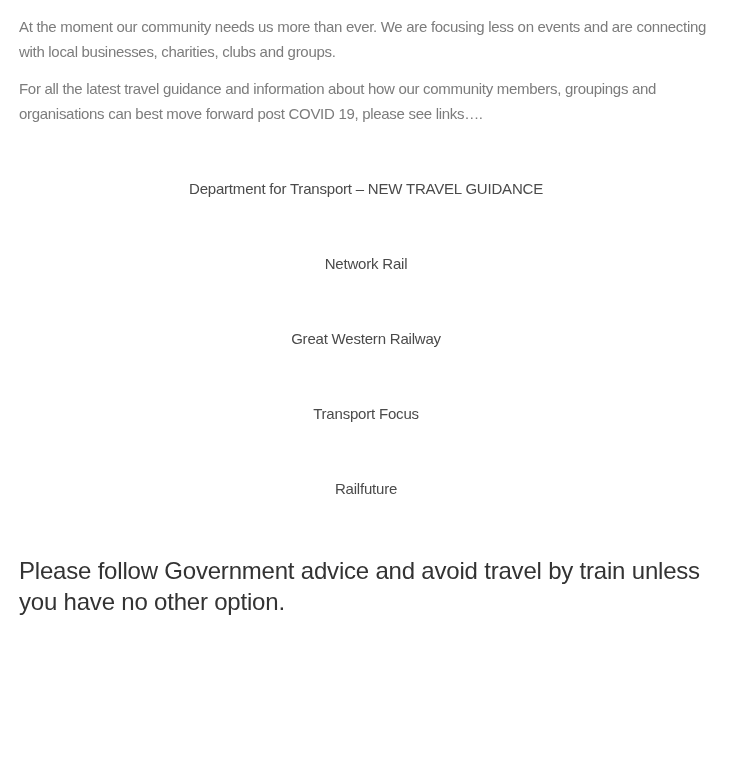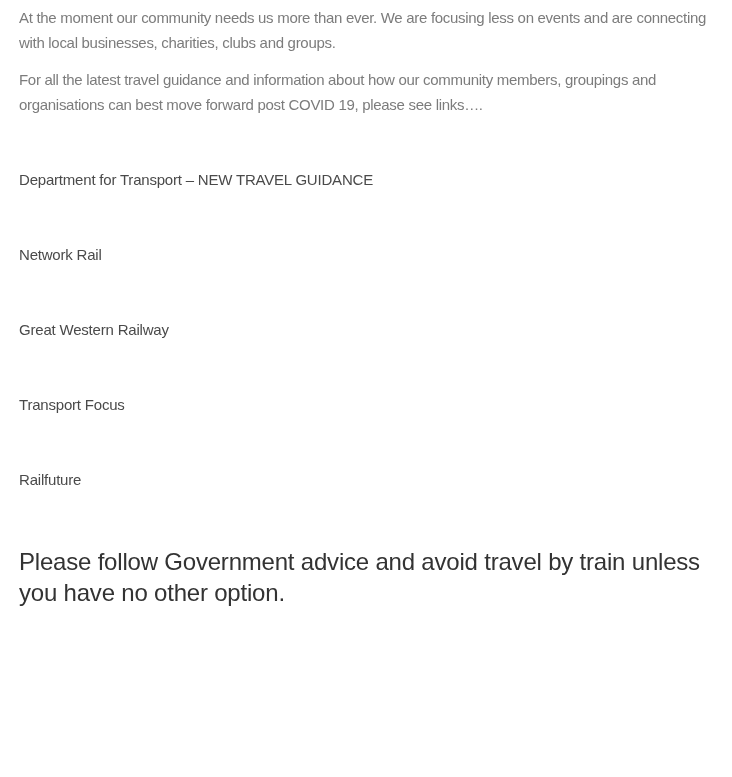--- a/index.html
+++ b/index.html
@@ -6,21 +6,21 @@
   html, body {
     margin: 0;
     padding: 0;
     background: #ffffff;
     width: 732px;
     height: 777px;
     overflow: hidden;
     font-family: "Liberation Sans", "DejaVu Sans", sans-serif;
   }
   .content {
-    padding: 5px 19px 0 19px;
+    padding: 14px 19px 0 19px;
     width: 732px;
   }
   .intro-paragraph {
     margin: 0 0 12px 0;
     font-size: 15px;
     line-height: 25px;
     letter-spacing: -0.3px;
     color: #7c7c7c;
     max-width: 694px;
   }
@@ -30,20 +30,21 @@
   .travel-link {
     display: block;
     margin: 50px 0 0 0;
     font-size: 15px;
     line-height: 25px;
     letter-spacing: -0.2px;
     color: #4a4a4a;
     text-decoration: none;
     max-width: 694px;
     cursor: pointer;
+    text-align: center;
   }
   .warning-heading {
     margin: 54px 0 0 0;
     font-size: 24px;
     font-weight: normal;
     line-height: 31px;
     letter-spacing: -0.2px;
     color: #333333;
     max-width: 696px;
   }

